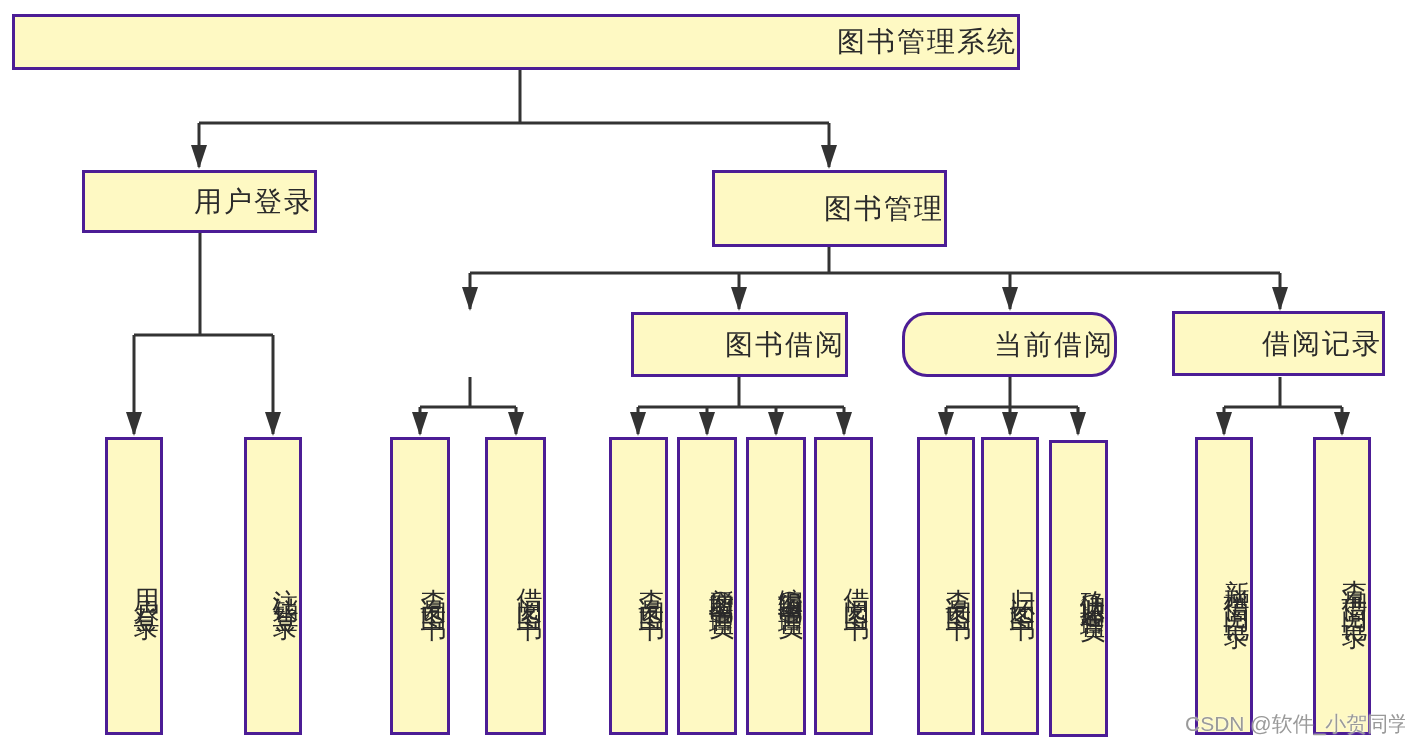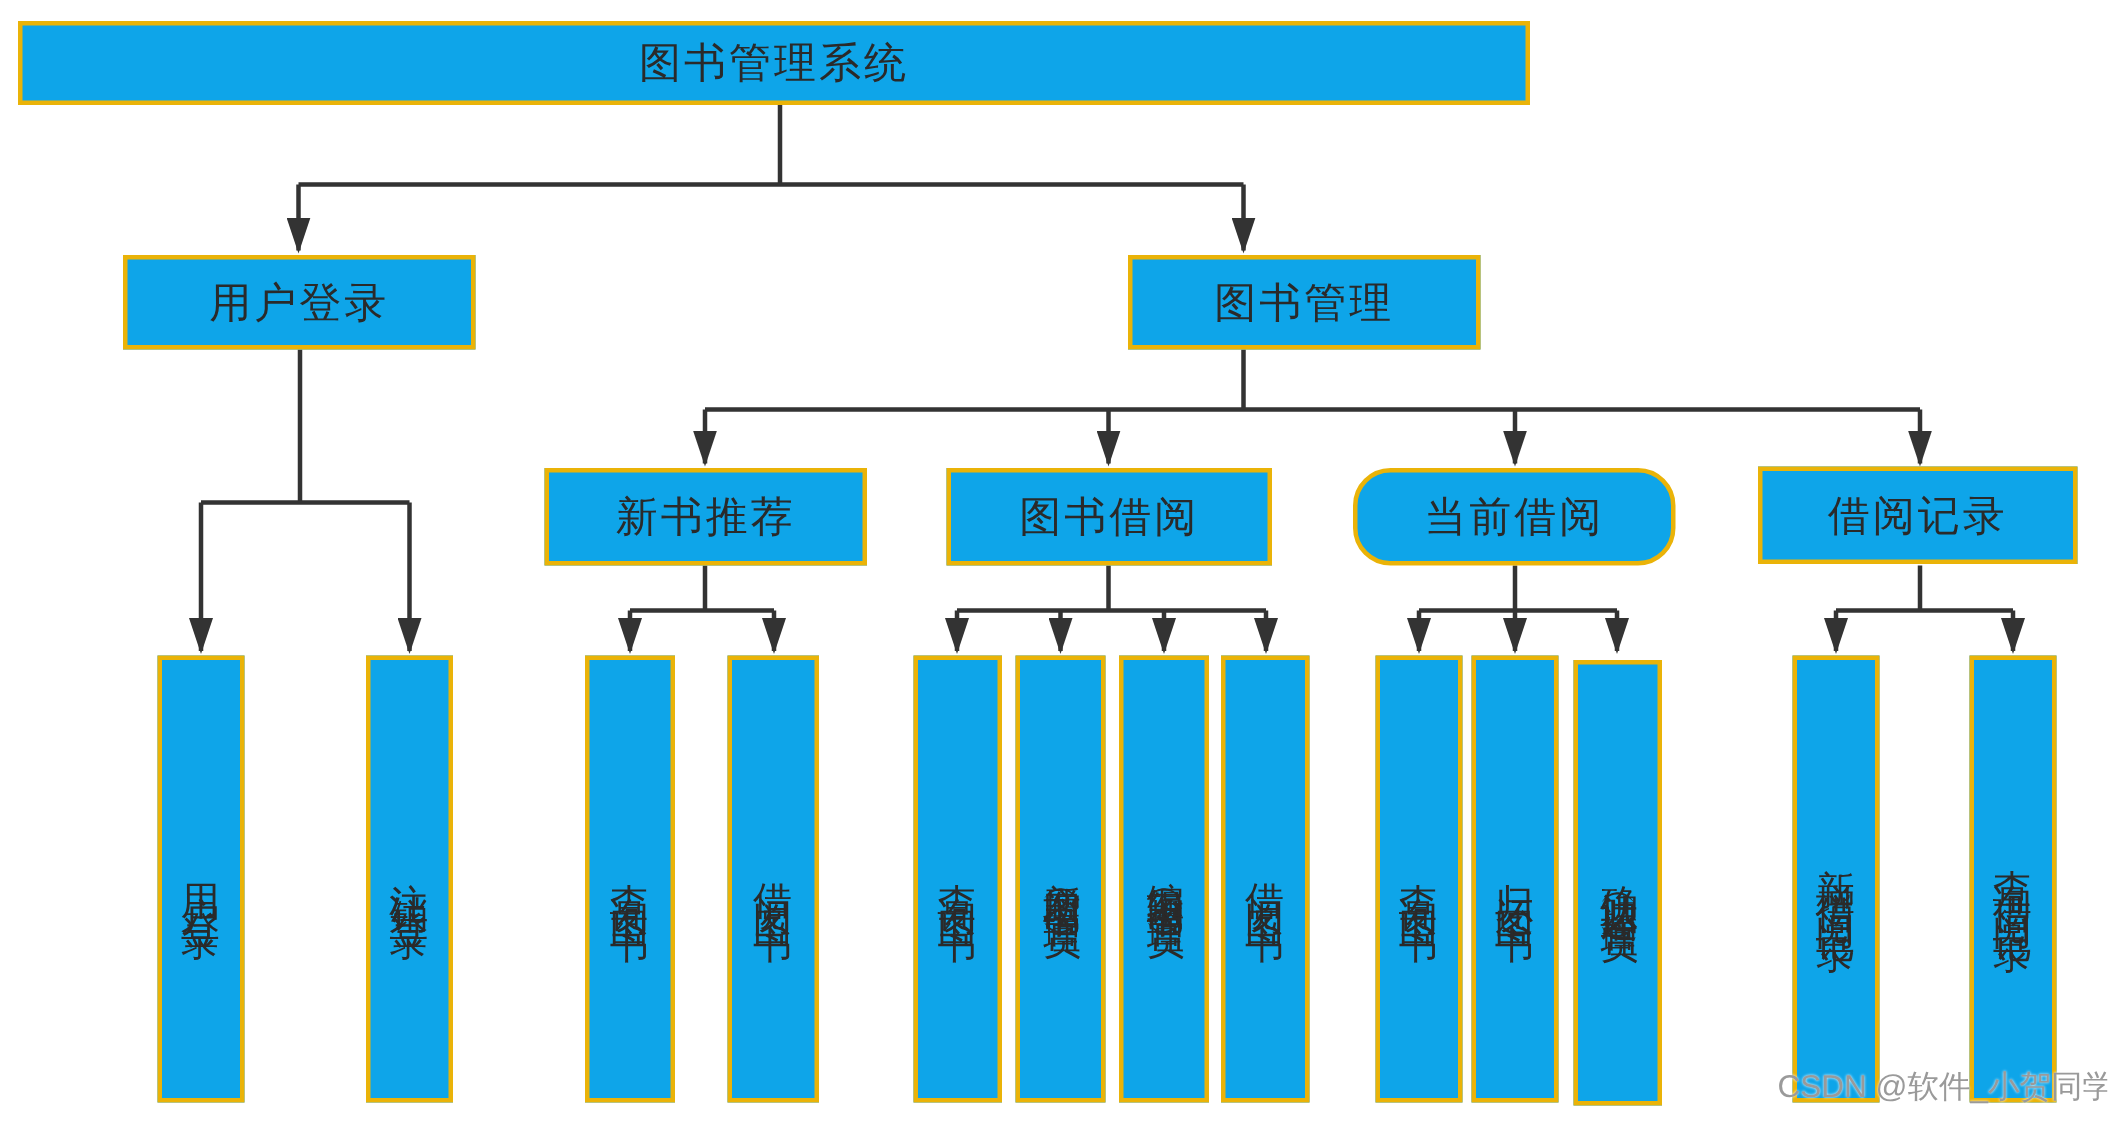--- a/index.html
+++ b/index.html
@@ -9,25 +9,25 @@
     height: 747px;
     background: #ffffff;
     overflow: hidden;
     font-family: "Liberation Sans", "DejaVu Sans", sans-serif;
     color: #2a2a2a;
   }
   #wires { position: absolute; left: 0; top: 0; z-index: 1; }
   .box {
     position: absolute;
     box-sizing: border-box;
-    border: 3px solid #eab308;
-    background: #0ea5e9;
+    border: 3px solid #4c1d95;
+    background: #fef9c3;
     display: flex;
     align-items: center;
-    justify-content: center;
+    justify-content: flex-end;
     z-index: 2;
   }
   .h-label { font-size: 28px; letter-spacing: 2px; white-space: nowrap; }
   .leaf .v-label {
     writing-mode: vertical-rl;
     text-orientation: upright;
     font-size: 26px;
     letter-spacing: 9px;
     line-height: 1;
   }
@@ -94,27 +94,24 @@
     </g>
   </svg>
 
   <div class="box" style="left:12px; top:14px; width:1008px; height:56px;">
     <span class="h-label">图书管理系统</span>
   </div>
 
   <div class="box" style="left:82px; top:170px; width:235px; height:63px;">
     <span class="h-label">用户登录</span>
   </div>
-  <div class="box" style="left:752px; top:170px; width:235px; height:63px;font-family:Liberation Mono, monospace;">
+  <div class="box" style="left:712px; top:170px; width:235px; height:77px;font-family:Liberation Mono, monospace;">
     <span class="h-label">图书管理</span>
   </div>
 
-  <div class="box" style="left:363px; top:312px; width:215px; height:65px;">
-    <span class="h-label">新书推荐</span>
-  </div>
   <div class="box" style="left:631px; top:312px; width:217px; height:65px;">
     <span class="h-label">图书借阅</span>
   </div>
   <div class="box" style="left:902px; top:312px; width:215px; height:65px;border-radius:25px;">
     <span class="h-label">当前借阅</span>
   </div>
   <div class="box" style="left:1172px; top:311px; width:213px; height:65px;">
     <span class="h-label">借阅记录</span>
   </div>
 

